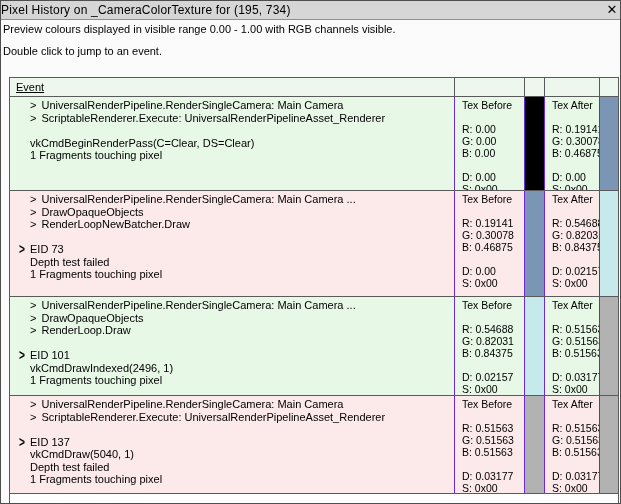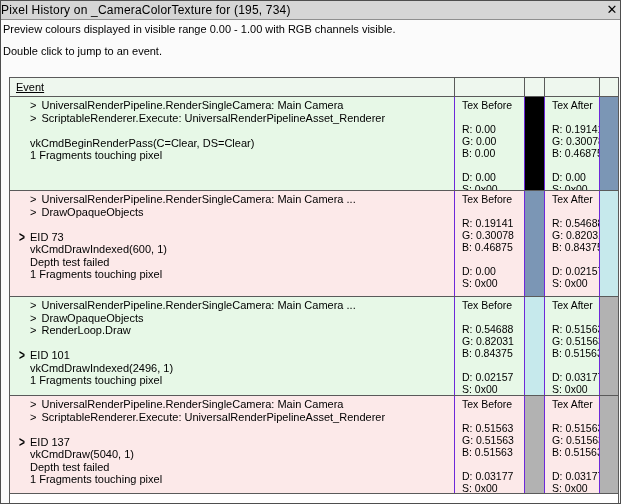--- a/index.html
+++ b/index.html
@@ -105,23 +105,23 @@
     </div>
     <div class="cell">
         <div class="swatch" style="background: rgb(123, 150, 181);"></div>
       </div>
   </div>
 
   <div class="trow erow" style="height: 106px; background: rgb(252, 233, 233);">
     <div class="cell evcell">
       <div class="evline"><span class="chev">&gt;</span><span>UniversalRenderPipeline.RenderSingleCamera: Main Camera ...</span></div>
       <div class="evline"><span class="chev">&gt;</span><span>DrawOpaqueObjects</span></div>
+      <div class="evline"><span class="chev">&gt;</span><span>RenderLoopNewBatcher.Draw</span></div>
       <div class="evline"></div>
       <div class="evline eidline"><span class="selarrow">&gt;</span><span>EID 73</span></div>
-      <div class="evline">vkCmdDrawIndexed(600, 1)</div>
       <div class="evline">Depth test failed</div>
       <div class="evline">1 Fragments touching pixel</div>
     </div>
     <div class="cell texcell">
       <div class="texline">Tex Before</div>
       <div class="texline"></div>
       <div class="texline">R: 0.19141</div>
       <div class="texline">G: 0.30078</div>
       <div class="texline">B: 0.46875</div>
       <div class="texline"></div>

